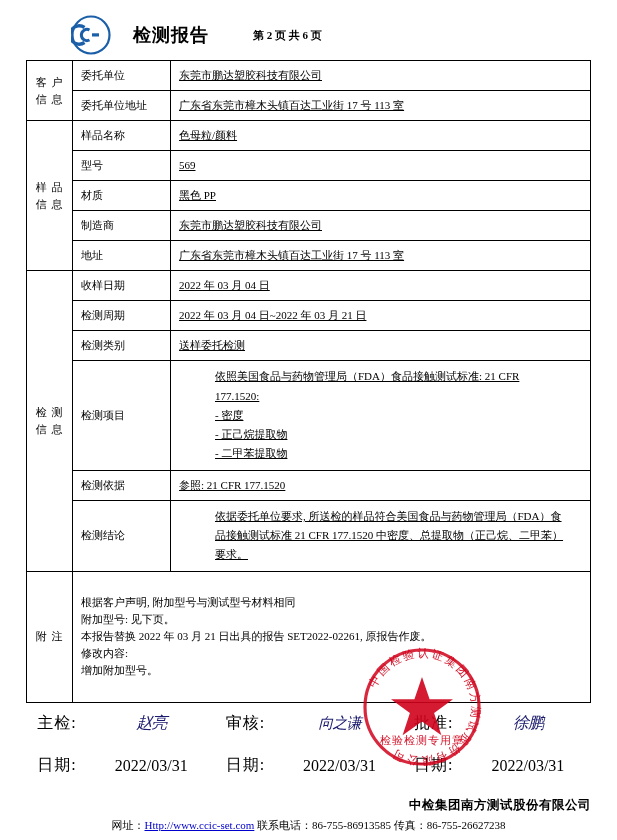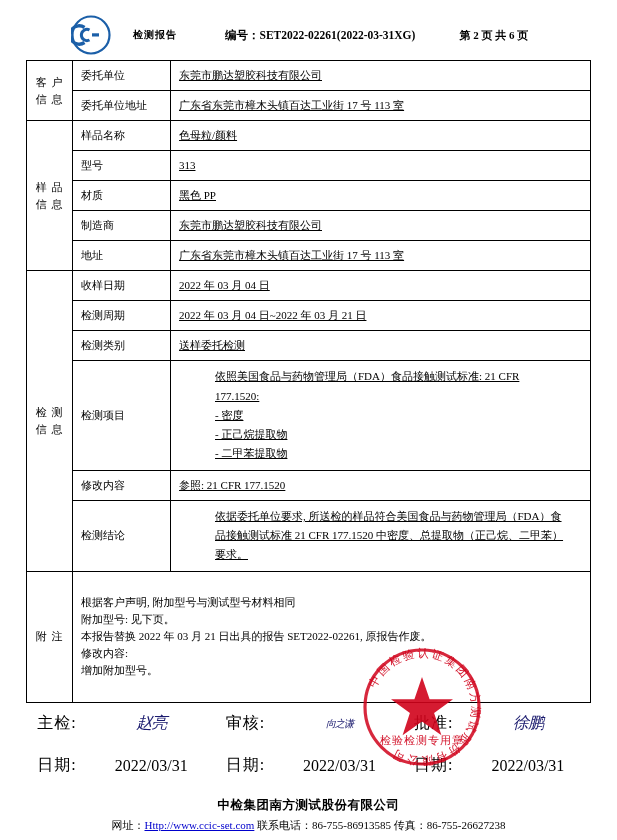--- a/index.html
+++ b/index.html
@@ -34,21 +34,21 @@
   }
   .logo {
     width: 40px;
     height: 40px;
     flex: 0 0 40px;
     margin-left: 45px;
     position: relative;
   }
   .logo svg { display: block; }
   .header-title {
-    font-size: 10px;
+    font-size: 18px;
     font-weight: bold;
     margin-left: 22px;
     letter-spacing: 1px;
     white-space: nowrap;
   }
   .header-no {
     font-size: 11.5px;
     font-weight: bold;
     margin-left: 48px;
     white-space: nowrap;
@@ -123,21 +123,21 @@
   }
   .sg-label { width: 62px; text-align: center; letter-spacing: 1px; }
   .sg-value { width: 126px; text-align: center; }
   .handwrite {
     font-family: "DejaVu Serif", serif;
     font-style: italic;
     font-size: 17px;
     color: #1a1a6e;
     letter-spacing: -1px;
   }
-  .handwrite.b { font-size: 10px; }
+  .handwrite.b { font-size: 15px; }
   .date-value { text-align: center; font-size: 11px; }
 
   
   .seal {
     position: absolute;
     left: 330px;
     top: -62px;
     width: 132px;
     height: 132px;
     pointer-events: none;
@@ -148,20 +148,21 @@
     width: 565px;
     text-align: center;
     margin-top: 8px;
     line-height: 1.7;
     font-size: 11px;
   }
   .footer .company {
     font-weight: bold;
     font-size: 12.5px;
     letter-spacing: 0.5px;
+    text-align: right;
   }
   .footer a, .footer .url {
     color: #0000cc;
     text-decoration: underline;
   }
   .footer .row { white-space: nowrap; }
   .sp { letter-spacing: 3px; }
 </style>
 </head>
 <body>
@@ -171,23 +172,20 @@
   <div class="header">
     <div class="logo">
       <svg width="40" height="40" viewBox="0 0 40 40">
         <circle cx="20" cy="20" r="18.5" fill="none" stroke="#1b5fa8" stroke-width="2.2"></circle>
         <path d="M13.5 12.5 A9.2 9.2 0 1 0 13.5 27.5" fill="none" stroke="#1b5fa8" stroke-width="3.4"></path>
         <path d="M18.5 15 A5.6 5.6 0 1 0 18.5 25" fill="none" stroke="#1b5fa8" stroke-width="3.0"></path>
         <rect x="21" y="18.3" width="7" height="3.2" fill="#1b5fa8"></rect>
       </svg>
     </div>
     <div class="header-title">检测报告</div>
-    <div class="header-no">
-      <span>编号：</span><span>SET2022-02261(2022-03-31XG)</span>
-    </div>
     <div class="header-page">第 2 页  共 6 页</div>
   </div>
 
   <table class="report">
     <colgroup>
       <col style="width:46px">
       <col style="width:98px">
       <col>
     </colgroup>
     <tbody>
@@ -208,21 +206,21 @@
       <tr>
         <td class="side" rowspan="5">
           <span class="sideline">样 品</span>
           <span class="sideline">信 息</span>
         </td>
         <td class="key">样品名称</td>
         <td class="val">色母粒/颜料</td>
       </tr>
       <tr>
         <td class="key">型号</td>
-        <td class="val">313</td>
+        <td class="val">569</td>
       </tr>
       <tr>
         <td class="key">材质</td>
         <td class="val">黑色 PP</td>
       </tr>
       <tr>
         <td class="key">制造商</td>
         <td class="val">东莞市鹏达塑胶科技有限公司</td>
       </tr>
       <tr>
@@ -248,21 +246,21 @@
       </tr>
       <tr>
         <td class="key">检测项目</td>
         <td class="val tall multiline">依照美国食品与药物管理局（FDA）食品接触测试标准: 21 CFR
 177.1520:
 -  密度
 -  正己烷提取物
 -  二甲苯提取物</td>
       </tr>
       <tr>
-        <td class="key">修改内容</td>
+        <td class="key">检测依据</td>
         <td class="val">参照: 21 CFR 177.1520</td>
       </tr>
       <tr>
         <td class="key">检测结论</td>
         <td class="val tall multiline">依据委托单位要求, 所送检的样品符合美国食品与药物管理局（FDA）食
 品接触测试标准 21 CFR 177.1520 中密度、总提取物（正己烷、二甲苯）
 要求。</td>
       </tr>
 
       <tr>

